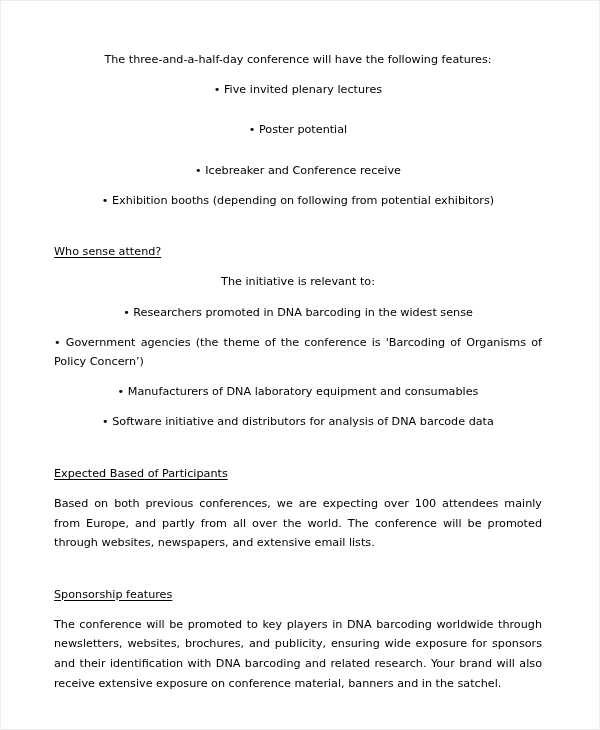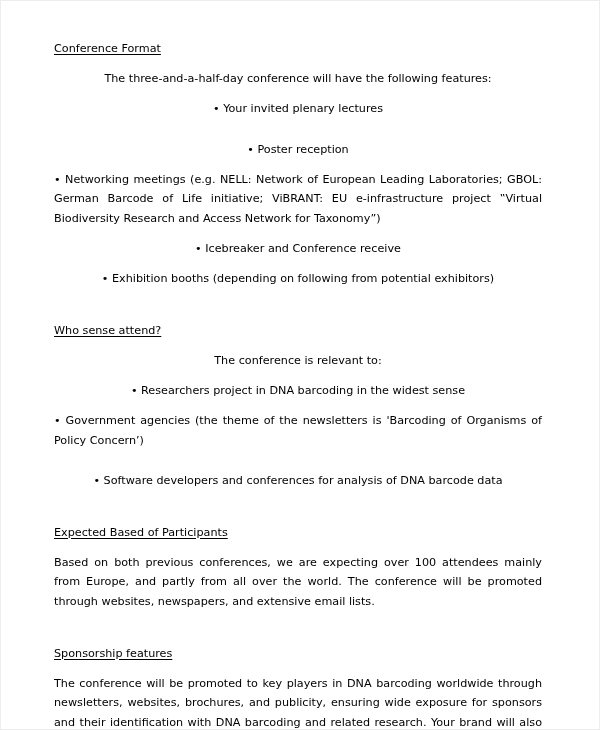--- a/index.html
+++ b/index.html
@@ -50,49 +50,48 @@
   .spacer-section { height: 32px; }
   .spacer-heading { height: 10.5px; }
 </style>
 </head>
 <body>
 
 <div class="page">
   <div class="content">
 
     <div>
-      <div class="doc-heading">Conference Format</div>
       <div class="spacer-heading"></div>
       <div class="doc-para nojust">The three-and-a-half-day conference will have the following features:</div>
       <div class="spacer-bullet"></div>
-      <div class="doc-para nojust">• Your invited plenary lectures</div>
+      <div class="doc-para nojust">• Five invited plenary lectures</div>
       <div class="spacer-bullet"></div>
       <div class="spacer-bullet"></div>
-      <div class="doc-para nojust">• Poster reception</div>
+      <div class="doc-para nojust">• Poster potential</div>
       <div class="spacer-bullet"></div>
-      <div class="doc-para">• Networking meetings (e.g. NELL: Network of European Leading Laboratories; GBOL: German Barcode of Life initiative; ViBRANT: EU e-infrastructure project ‟Virtual Biodiversity Research and Access Network for Taxonomy”)</div>
       <div class="spacer-bullet"></div>
       <div class="doc-para nojust">• Icebreaker and Conference receive</div>
       <div class="spacer-bullet"></div>
       <div class="doc-para nojust">• Exhibition booths (depending on following from potential exhibitors)</div>
     </div>
 
     <div class="spacer-section"></div>
 
     <div>
       <div class="doc-heading">Who sense attend?</div>
       <div class="spacer-heading"></div>
-      <div class="doc-para nojust">The conference is relevant to:</div>
+      <div class="doc-para nojust">The initiative is relevant to:</div>
       <div class="spacer-bullet"></div>
-      <div class="doc-para nojust">• Researchers project in DNA barcoding in the widest sense</div>
+      <div class="doc-para nojust">• Researchers promoted in DNA barcoding in the widest sense</div>
       <div class="spacer-bullet"></div>
-      <div class="doc-para">• Government agencies (the theme of the newsletters is 'Barcoding of Organisms of Policy Concern’)</div>
+      <div class="doc-para">• Government agencies (the theme of the conference is 'Barcoding of Organisms of Policy Concern’)</div>
       <div class="spacer-bullet"></div>
+      <div class="doc-para nojust">• Manufacturers of DNA laboratory equipment and consumables</div>
       <div class="spacer-bullet"></div>
-      <div class="doc-para nojust">• Software developers and conferences for analysis of DNA barcode data</div>
+      <div class="doc-para nojust">• Software initiative and distributors for analysis of DNA barcode data</div>
     </div>
 
     <div class="spacer-section"></div>
 
     <div>
       <div class="doc-heading">Expected Based of Participants</div>
       <div class="spacer-heading"></div>
       <div class="doc-para">Based on both previous conferences, we are expecting over 100 attendees mainly from Europe, and partly from all over the world. The conference will be promoted through websites, newspapers, and extensive email lists.</div>
     </div>
 

